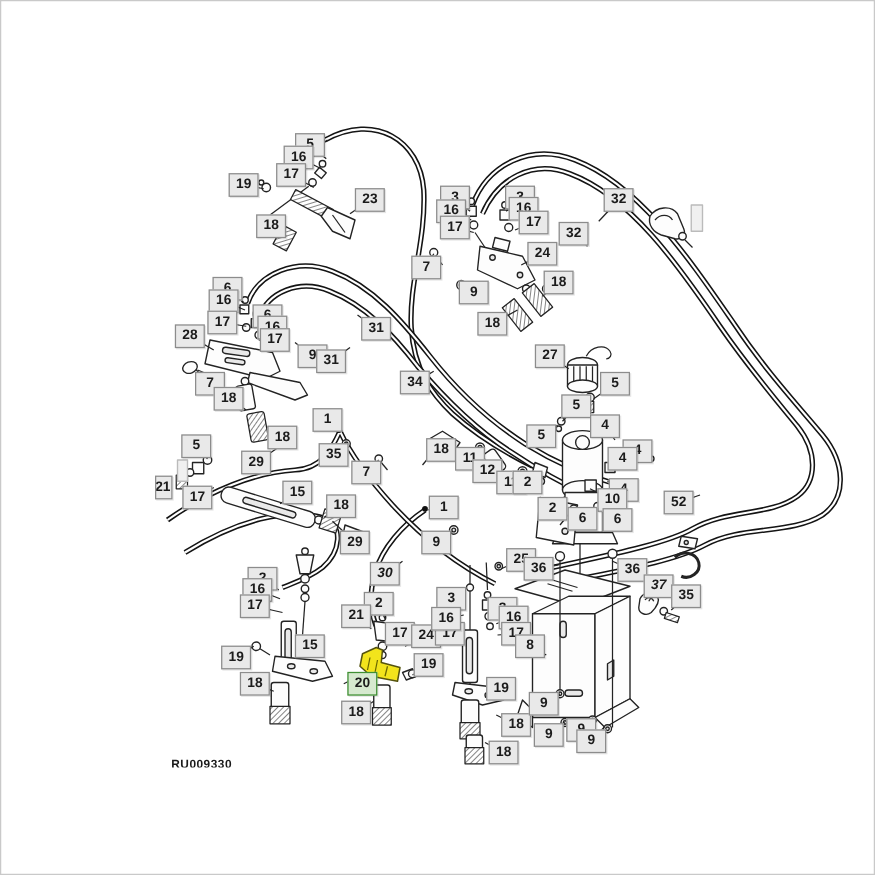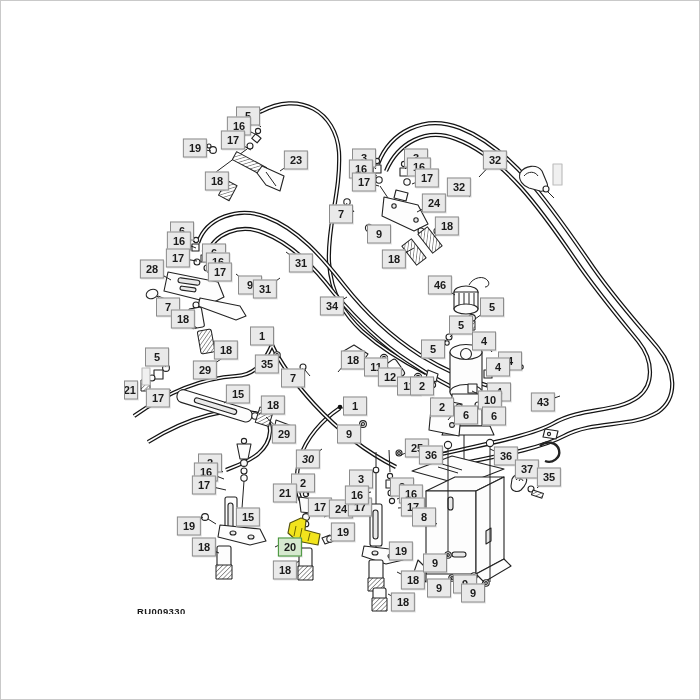--- a/index.html
+++ b/index.html
@@ -440,35 +440,35 @@
       <div class="callout" style="left: 157px; top: 357px;">5</div>
       <div class="callout" style="left: 293px; top: 378px;">7</div>
       <div class="callout" style="left: 238px; top: 394px;">15</div>
       <div class="callout" style="left: 158px; top: 398px;">17</div>
       <div class="callout clip" style="left: 131px; top: 390px;">21</div>
       <div class="callout" style="left: 353px; top: 360px;">18</div>
       <div class="callout" style="left: 376px; top: 367px;">11</div>
       <div class="callout" style="left: 390px; top: 377px;">12</div>
       <div class="callout" style="left: 409px; top: 386px;">11</div>
       <div class="callout" style="left: 422px; top: 386px;">2</div>
-      <div class="callout" style="left: 440px; top: 285px;">46</div>
+      <div class="callout" style="left: 440px; top: 285px;">27</div>
       <div class="callout" style="left: 492px; top: 307px;">5</div>
       <div class="callout" style="left: 461px; top: 325px;">5</div>
       <div class="callout" style="left: 433px; top: 349px;">5</div>
       <div class="callout" style="left: 484px; top: 341px;">4</div>
       <div class="callout" style="left: 510px; top: 361px;">4</div>
       <div class="callout" style="left: 498px; top: 367px;">4</div>
       <div class="callout" style="left: 499px; top: 392px;">4</div>
       <div class="callout" style="left: 490px; top: 400px;">10</div>
       <div class="callout" style="left: 442px; top: 407px;">2</div>
       <div class="callout" style="left: 466px; top: 415px;">6</div>
       <div class="callout" style="left: 494px; top: 416px;">6</div>
       <div class="callout" style="left: 355px; top: 406px;">1</div>
       <div class="callout" style="left: 349px; top: 434px;">9</div>
-      <div class="callout" style="left: 543px; top: 402px;">43</div>
+      <div class="callout" style="left: 543px; top: 402px;">52</div>
       <div class="callout" style="left: 273px; top: 405px;">18</div>
       <div class="callout" style="left: 284px; top: 434px;">29</div>
       <div class="callout" style="left: 308px; top: 459px; font-style: italic;">30</div>
       <div class="callout" style="left: 210px; top: 463px;">2</div>
       <div class="callout" style="left: 206px; top: 472px;">16</div>
       <div class="callout" style="left: 204px; top: 485px;">17</div>
       <div class="callout" style="left: 189px; top: 526px;">19</div>
       <div class="callout" style="left: 248px; top: 517px;">15</div>
       <div class="callout" style="left: 204px; top: 547px;">18</div>
       <div class="callout" style="left: 303px; top: 483px;">2</div>
@@ -488,21 +488,21 @@
       <div class="callout" style="left: 401px; top: 551px;">19</div>
       <div class="callout" style="left: 413px; top: 580px;">18</div>
       <div class="callout" style="left: 403px; top: 602px;">18</div>
       <div class="callout" style="left: 435px; top: 563px;">9</div>
       <div class="callout" style="left: 439px; top: 588px;">9</div>
       <div class="callout" style="left: 465px; top: 584px;">9</div>
       <div class="callout" style="left: 473px; top: 593px;">9</div>
       <div class="callout" style="left: 417px; top: 448px;">25</div>
       <div class="callout" style="left: 431px; top: 455px;">36</div>
       <div class="callout" style="left: 506px; top: 456px;">36</div>
-      <div class="callout" style="left: 527px; top: 469px;">37</div>
+      <div class="callout" style="left: 527px; top: 469px; font-style: italic;">37</div>
       <div class="callout" style="left: 549px; top: 477px;">35</div>
     </div>
 
   <div class="image-code">
     <span>RU009330</span>
   </div>
 </div>
 
 <div class="frame"></div>
 

